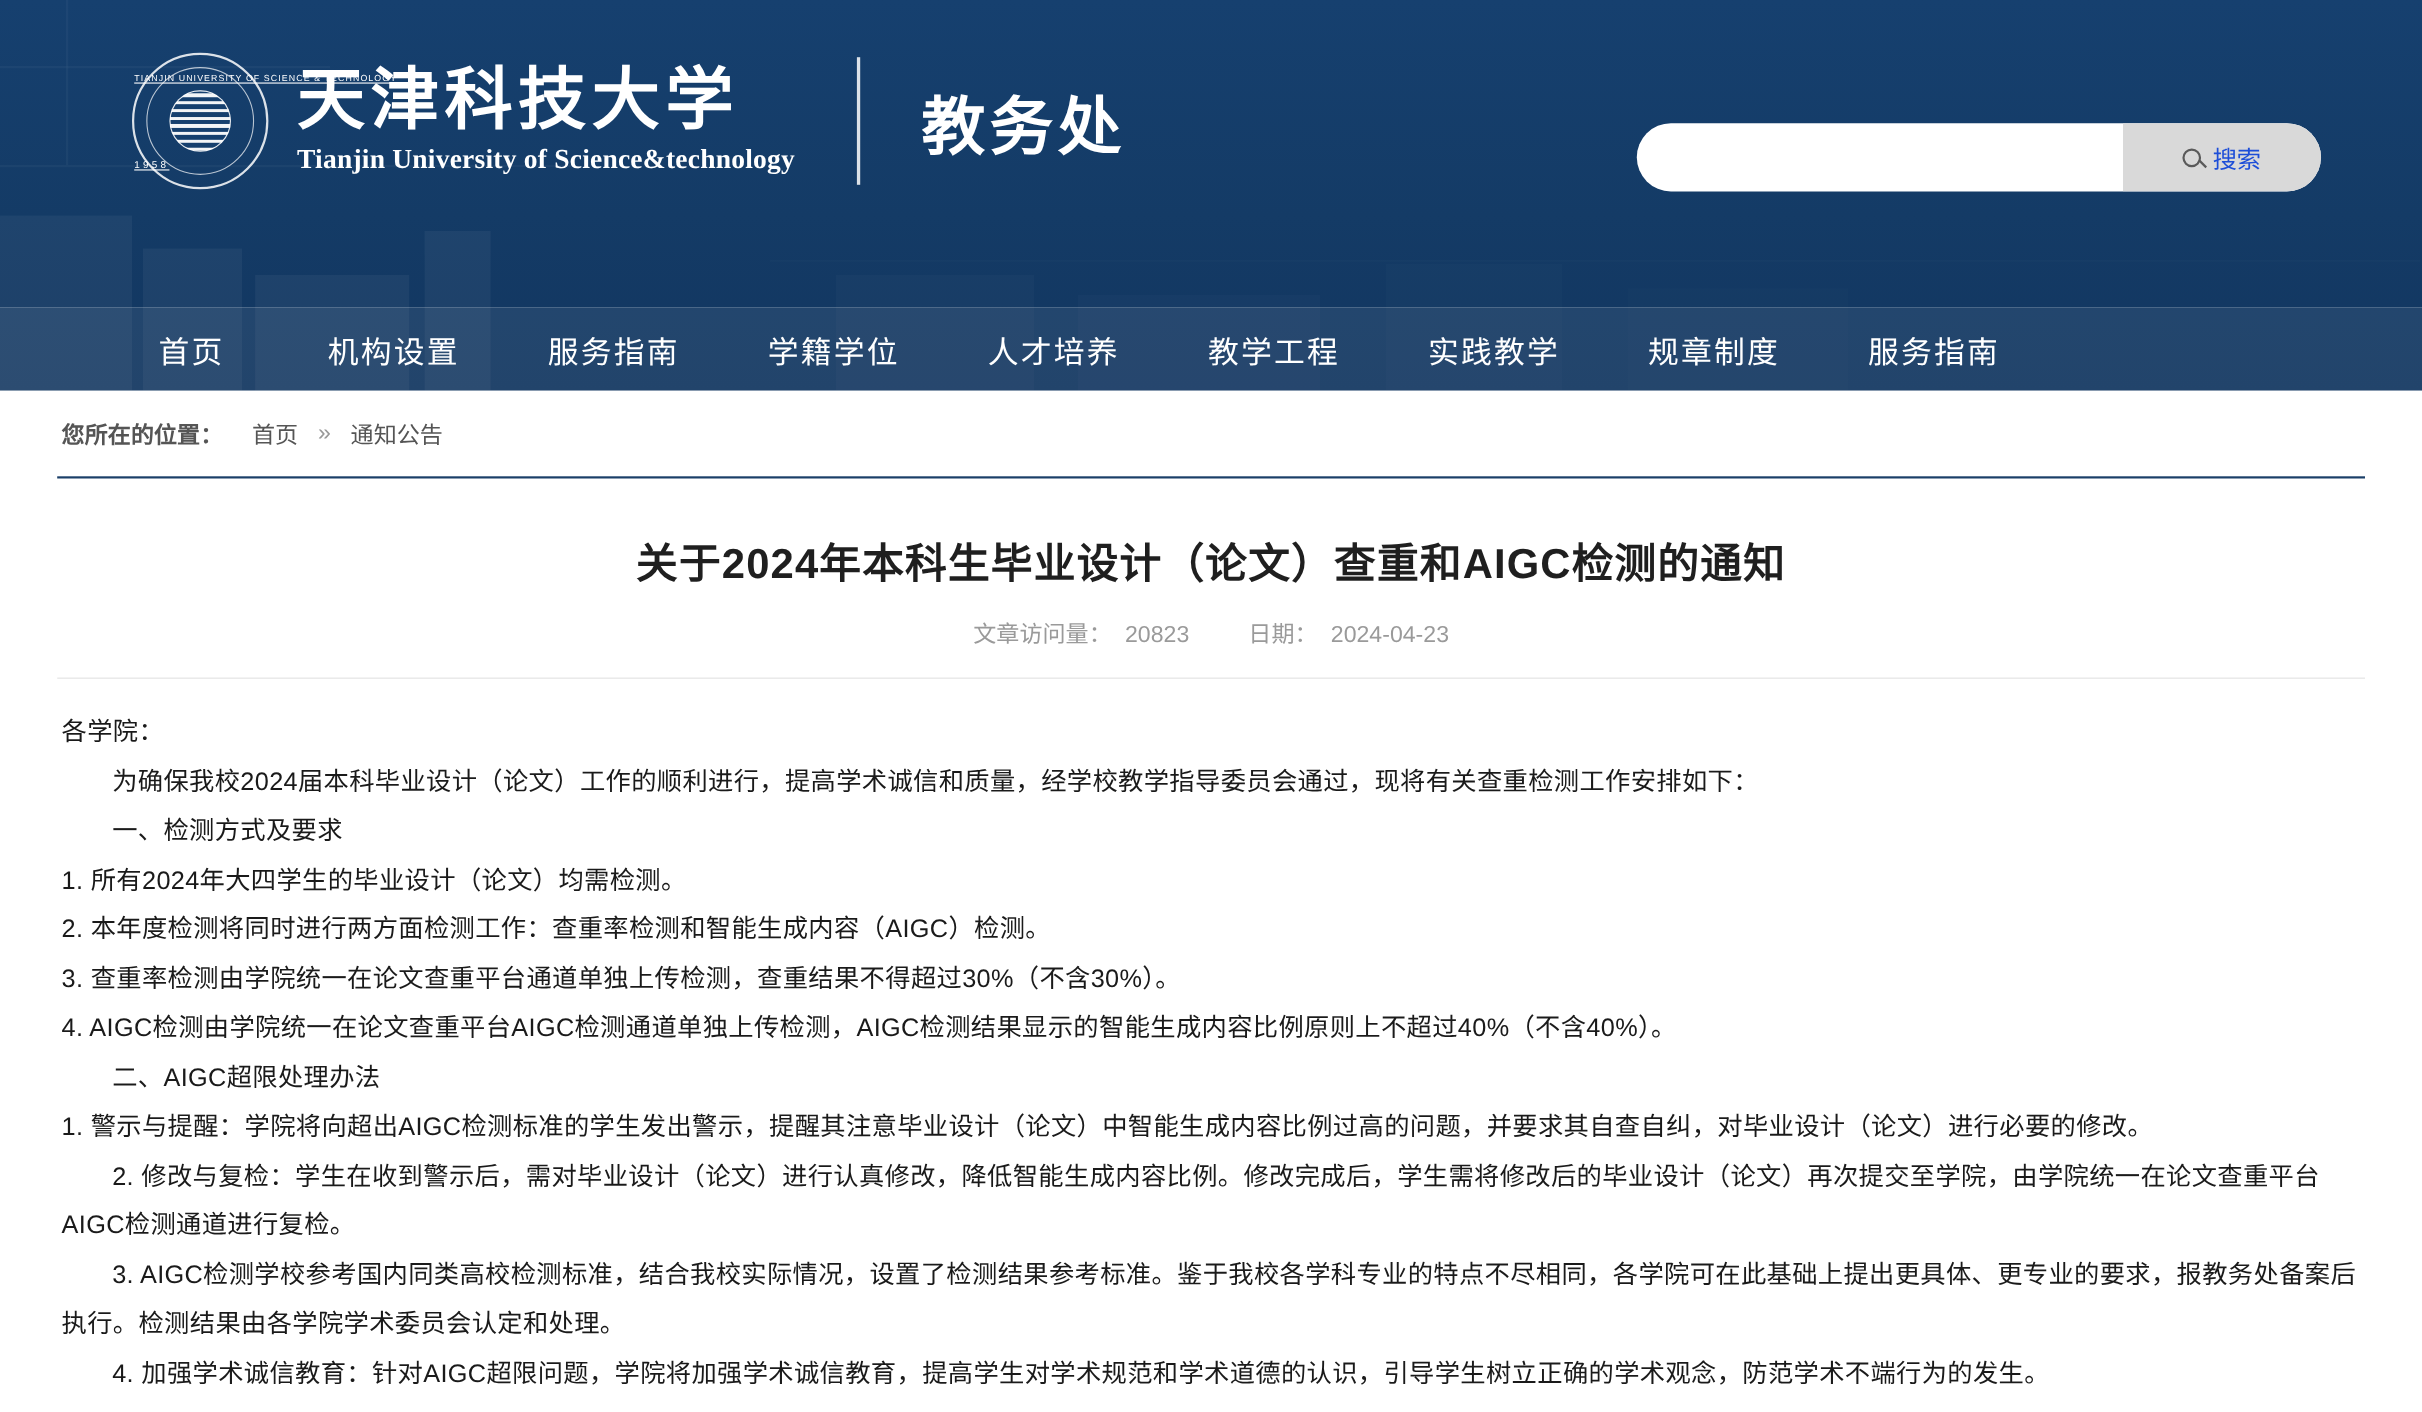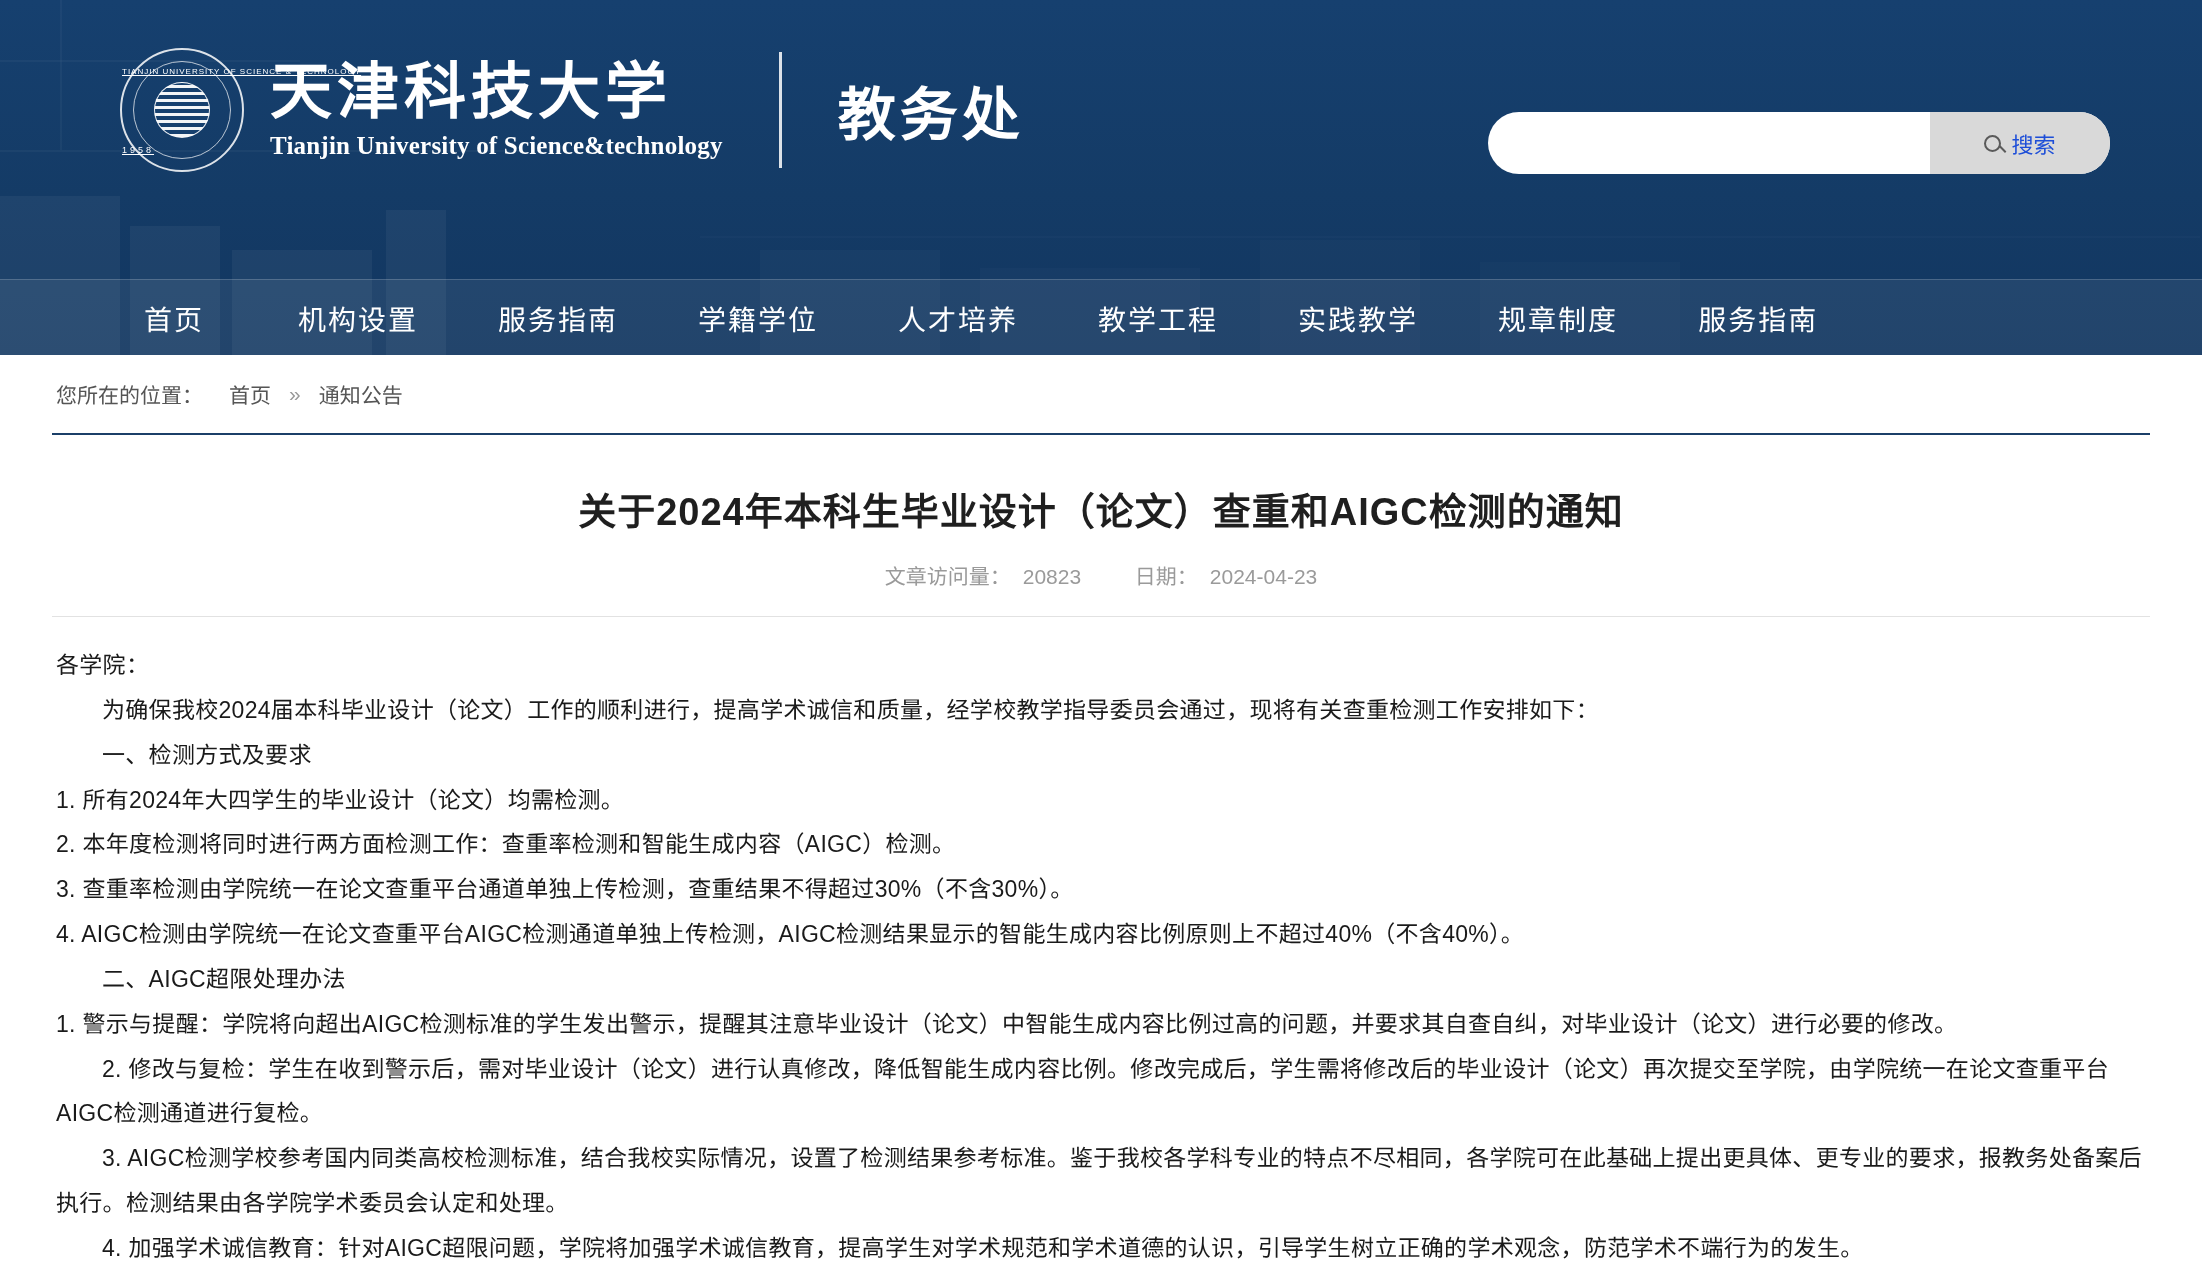--- a/index.html
+++ b/index.html
@@ -197,21 +197,21 @@
   
   .crumb-wrap {
     height: 78px;
     display: flex;
     align-items: center;
     padding-left: 56px;
     font-size: 21px;
     color: #555;
     gap: 10px;
   }
-  .crumb-label { color: #555; margin-right: 16px; }
+  .crumb-label { color: #555; margin-right: 16px; font-weight: bold; }
   .crumb-link { color: #555; cursor: pointer; }
   .crumb-sep { color: #999; margin: 0 8px; }
 
   
   .content {
     padding: 0 52px;
   }
   .rule {
     height: 2px;
     background: #1b3f68;

